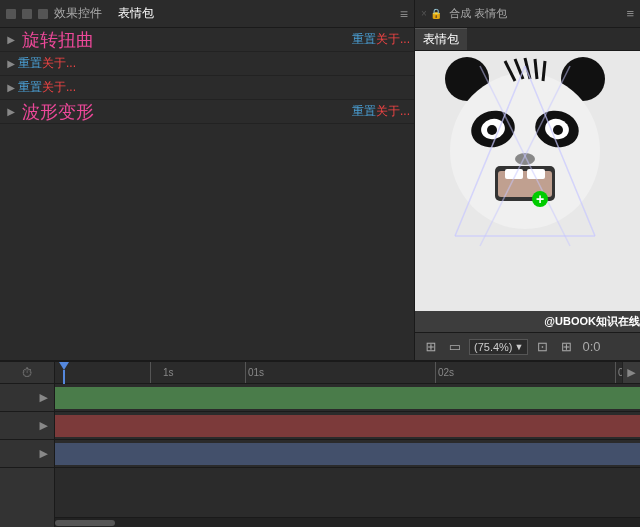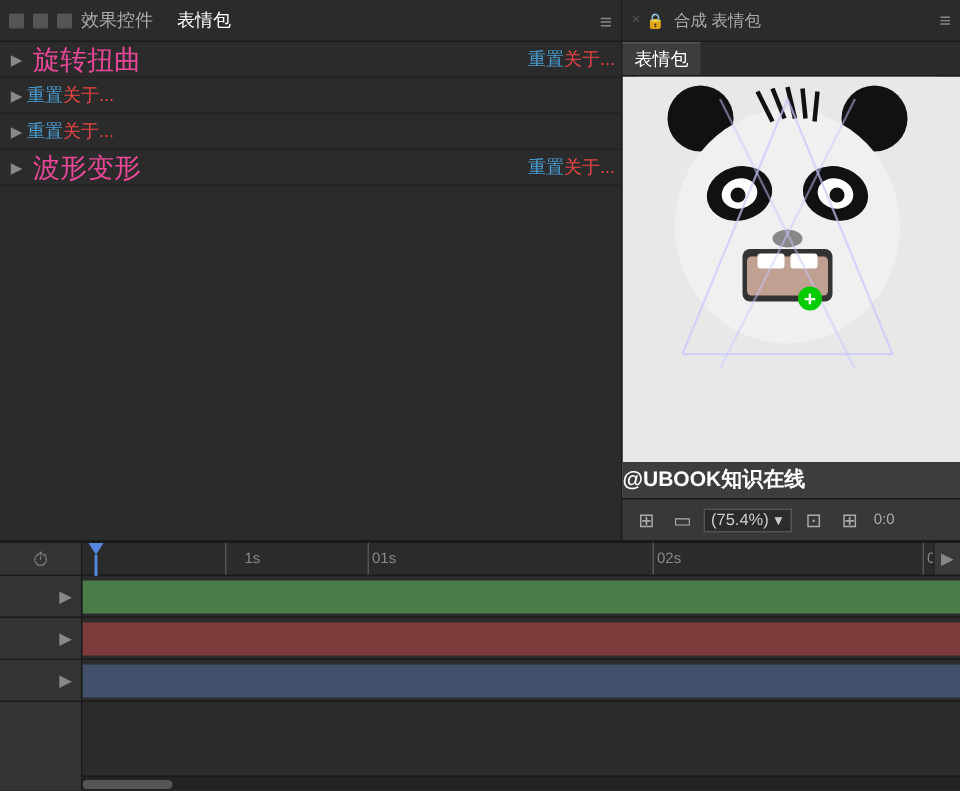--- a/index.html
+++ b/index.html
@@ -222,21 +222,21 @@
       background: #2b2b2b;
       border: 1px solid #555;
       padding: 1px 4px;
       font-size: 11px;
       color: #ccc;
       cursor: pointer;
       gap: 2px;
     }
 
     .time-display {
-      font-size: 10px;
+      font-size: 13px;
       color: #aaa;
       margin-left: 2px;
     }
 
     
     .timeline-section {
       width: 640px;
       height: 167px;
       background: #2b2b2b;
       border-top: 2px solid #1a1a1a;
@@ -358,21 +358,21 @@
           <line x1="100" y1="15" x2="30" y2="185" stroke="rgba(200,200,255,0.7)" stroke-width="1.5"></line>
           <line x1="100" y1="15" x2="170" y2="185" stroke="rgba(200,200,255,0.7)" stroke-width="1.5"></line>
           <line x1="30" y1="185" x2="170" y2="185" stroke="rgba(200,200,255,0.7)" stroke-width="1.5"></line>
 
           <line x1="55" y1="15" x2="145" y2="195" stroke="rgba(200,200,255,0.5)" stroke-width="1.5"></line>
           <line x1="145" y1="15" x2="55" y2="195" stroke="rgba(200,200,255,0.5)" stroke-width="1.5"></line>
         </svg>
 
         <div class="cursor-plus" style="left:117px;top:140px;">+</div>
 
-        <div class="watermark" style="position:absolute;bottom:0;left:0;right:0;background:rgba(30,30,30,0.85);color:#fff;font-size:14px;padding:3px 0;text-align:left;margin-top:10px;">@UBOOK知识在线</div>
+        <div class="watermark" style="position:absolute;bottom:0;left:0;right:0;background:rgba(30,30,30,0.85);color:#fff;font-size:11px;padding:3px 0;text-align:right;margin-top:10px;">@UBOOK知识在线</div>
       </div>
     </div>
 
     <div class="preview-toolbar">
       <div class="toolbar-btn" title="snap">⊞</div>
       <div class="toolbar-btn" title="view">▭</div>
       <div class="zoom-display">
         <span>(75.4%)</span>
         <span style="font-size:9px;">▼</span>
       </div>

